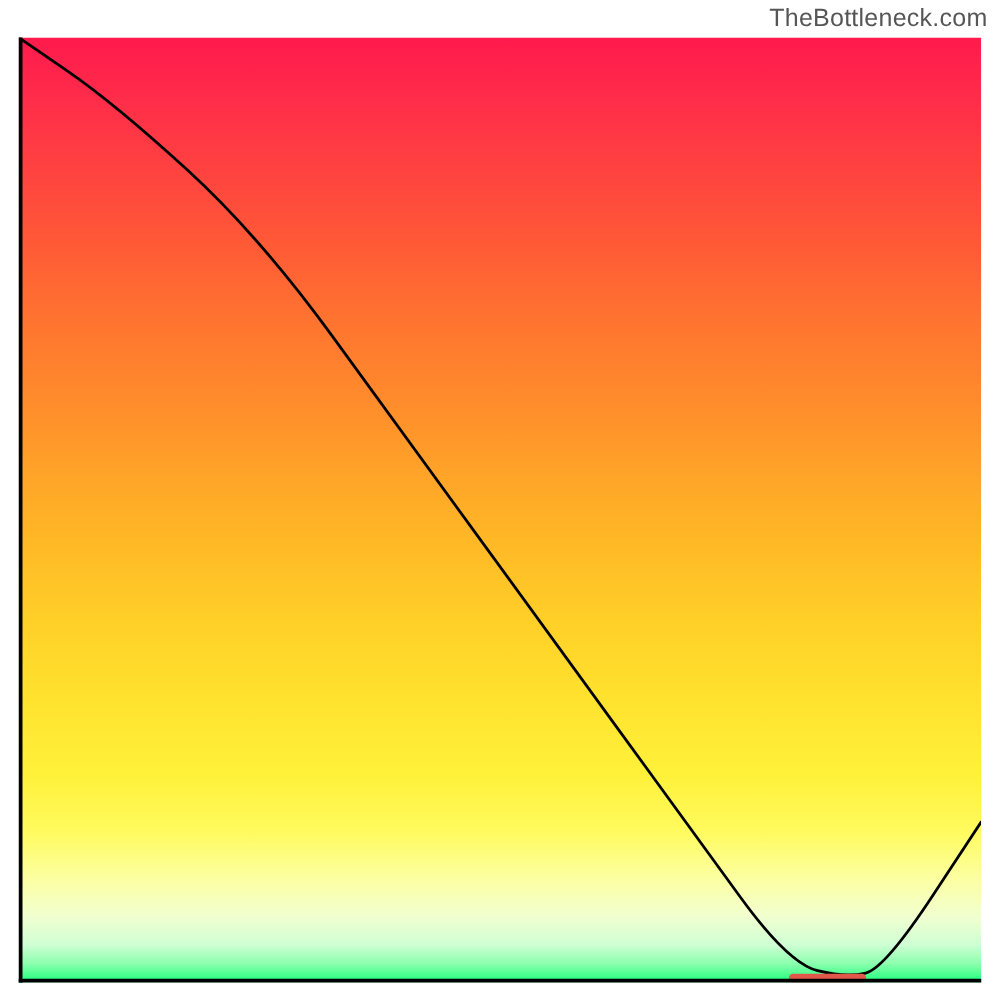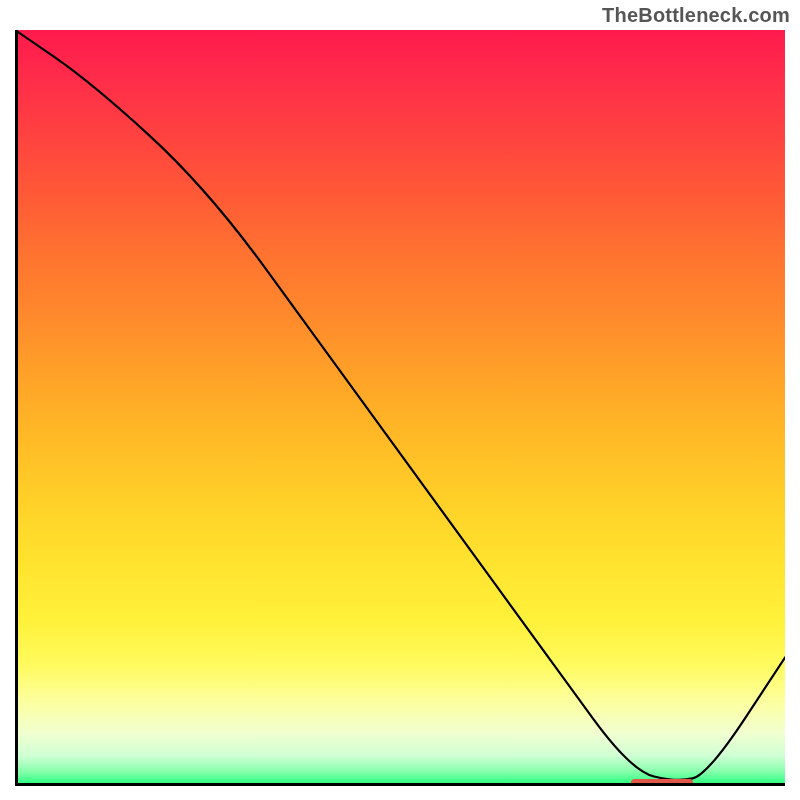--- a/index.html
+++ b/index.html
@@ -14,21 +14,21 @@
   .wrap {
     position: relative;
     width: 800px;
     height: 800px;
   }
   .watermark {
     position: absolute;
     top: 4px;
     right: 10px;
     font-size: 20px;
-    font-weight: 700;
+    font-weight: 400;
     color: #565656;
     letter-spacing: 0.2px;
   }
   .plot {
     position: absolute;
     left: 15px;
     top: 30px;
     width: 770px;
     height: 756px;
     box-sizing: border-box;

